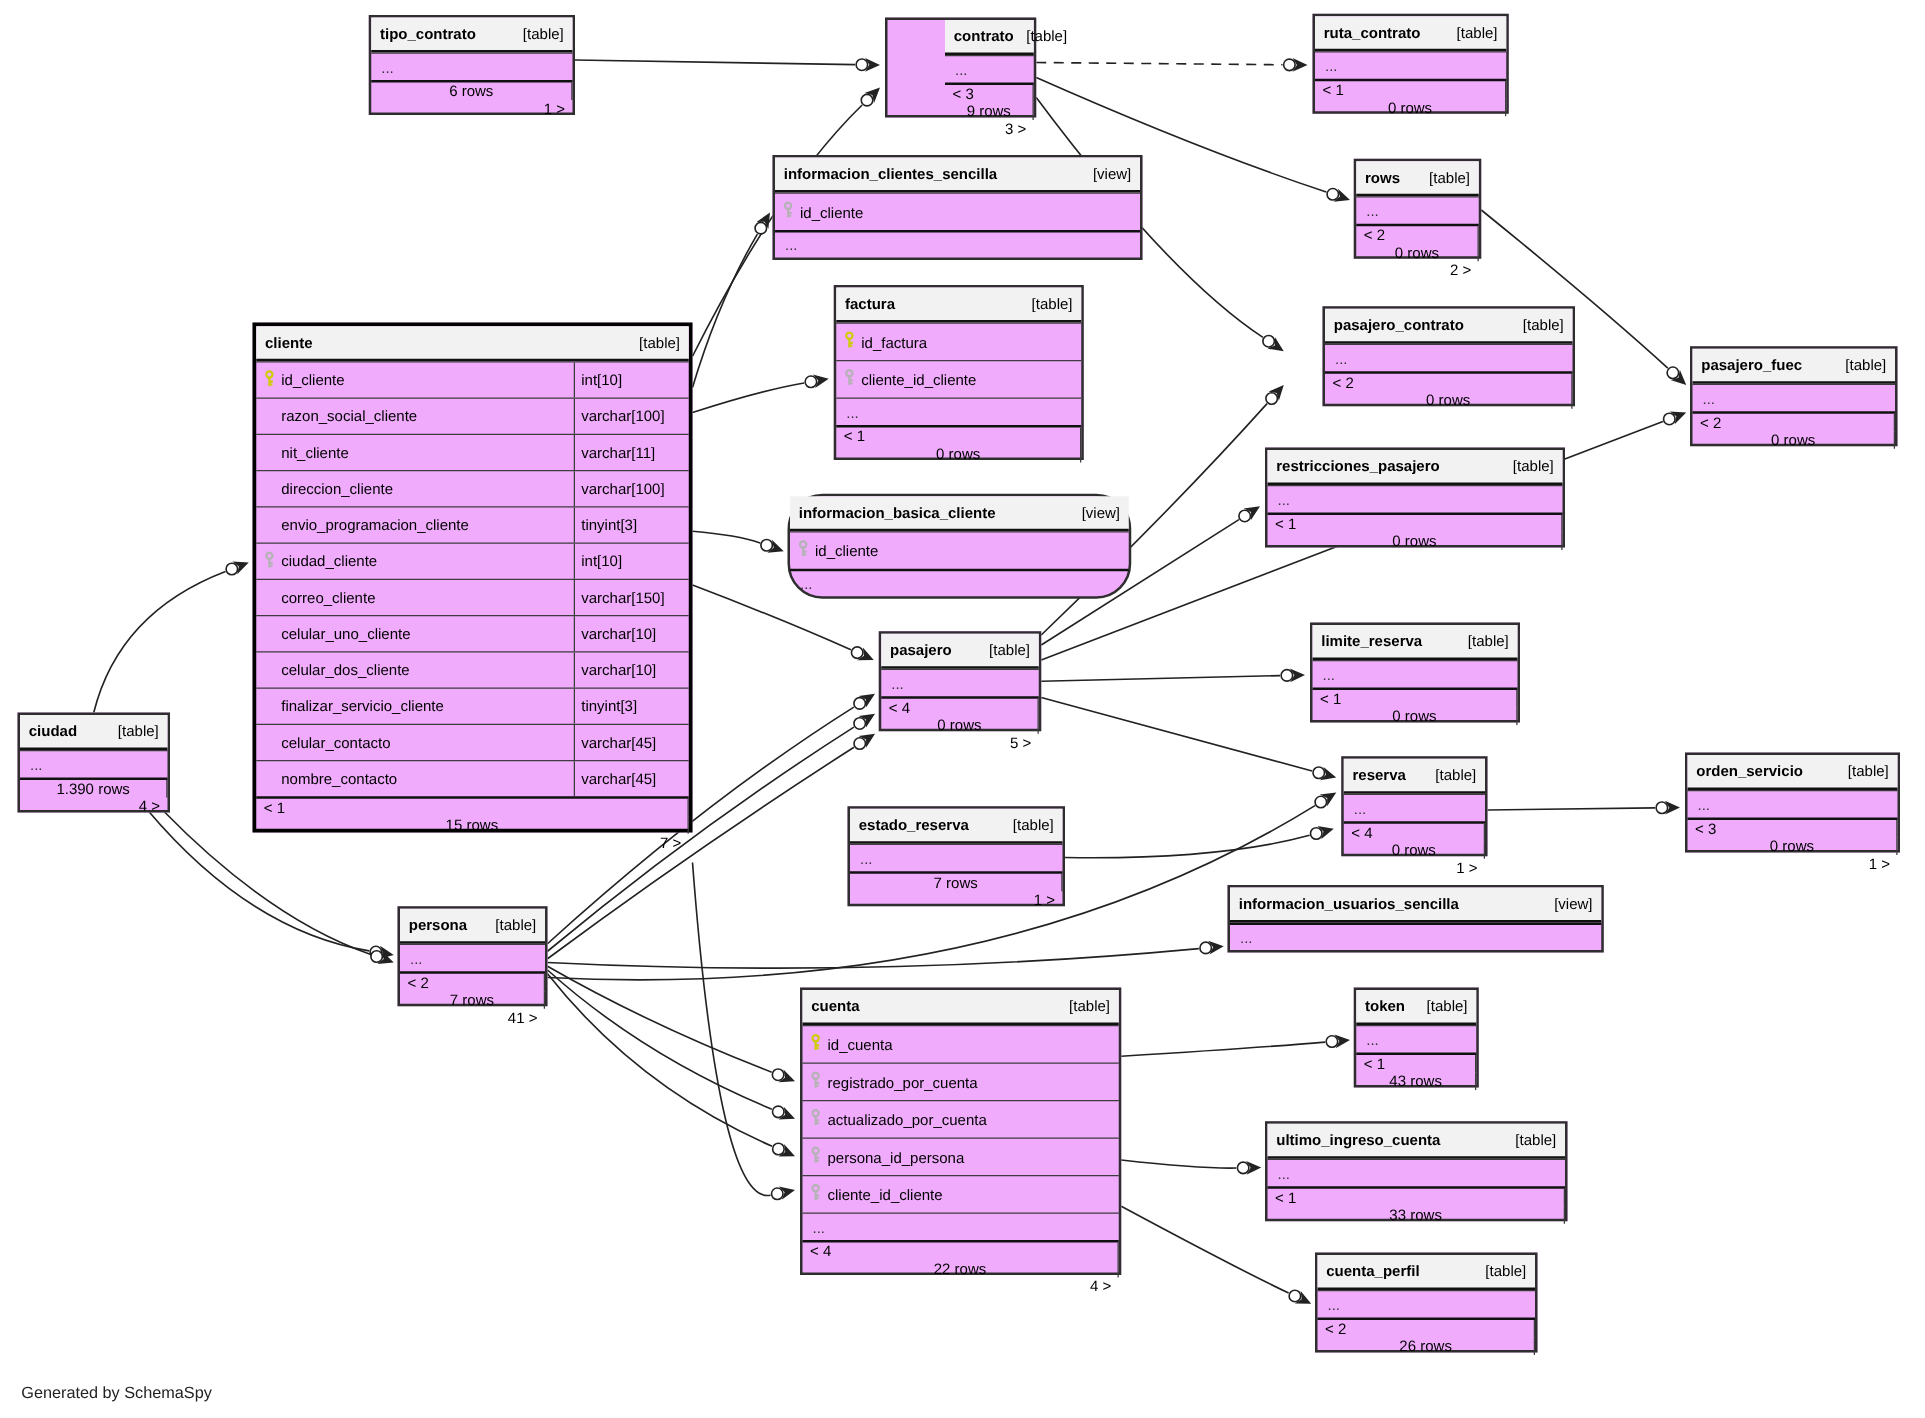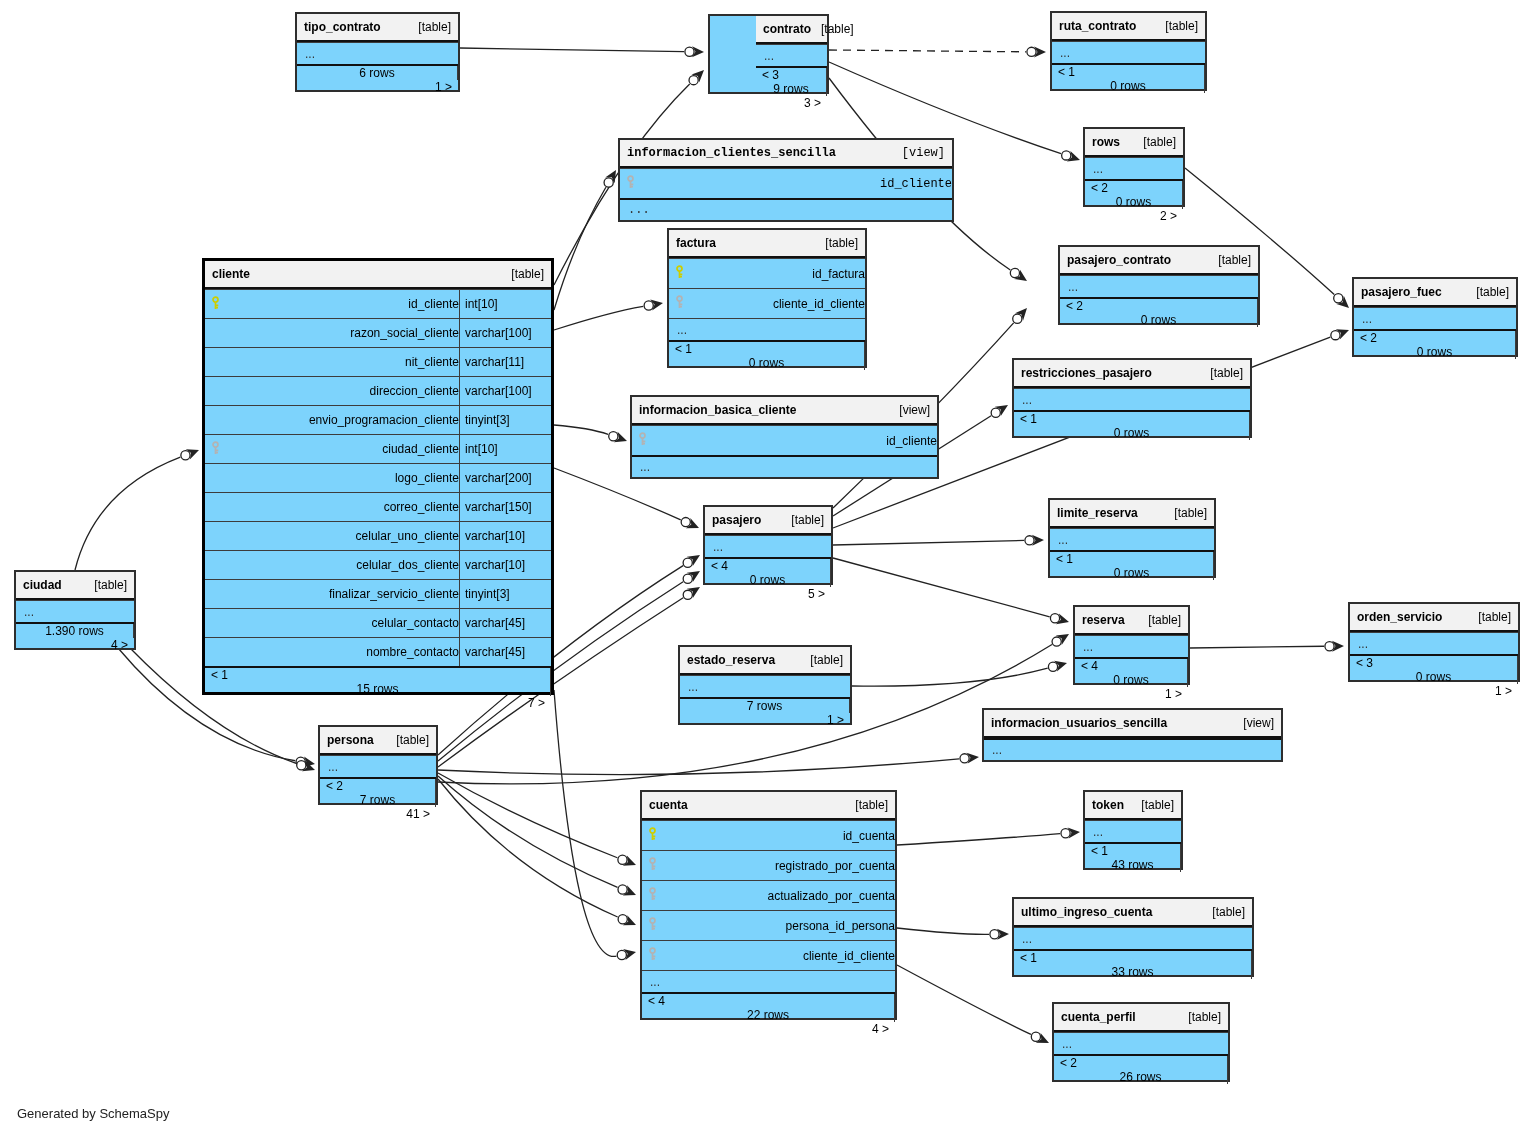--- a/index.html
+++ b/index.html
@@ -1,19 +1,19 @@
 <!DOCTYPE html>
 <html><head>
 <meta charset="utf-8">
 <style>
   html,body{margin:0;padding:0;background:#ffffff;}
   #canvas{position:relative;width:1540px;height:1134px;background:#fff;overflow:hidden;
           font-family:"Liberation Sans","DejaVu Sans",sans-serif;font-size:12px;color:#000;}
   #edges{position:absolute;left:0;top:0;width:1540px;height:1134px;z-index:1;}
-  .tbl{position:absolute;z-index:2;background:#7dd3fc;border:2px solid #2e2e2e;box-sizing:border-box;text-align:right;}
+  .tbl{position:absolute;z-index:2;background:#f0abfc;border:2px solid #2e2e2e;box-sizing:border-box;}
   .tbl.emph{border:3px solid #000;}
   .hd{display:flex;justify-content:space-between;align-items:center;background:#f2f2f2;
       border-bottom:2px solid #111;padding:0 7px;height:28px;box-sizing:border-box;white-space:nowrap;}
   .nm{font-weight:bold;}
   .tag{margin-left:10px;}
   .row{display:flex;align-items:center;height:30px;box-sizing:border-box;border-top:1px solid #3c3c3c;white-space:nowrap;}
   .row:first-of-type{border-top:none;}
   .emph .row{height:29px;}
   .row.dots{height:22px;padding-left:8px;color:#333;}
   .row.dots.thick{border-top:2px solid #111;}
@@ -223,21 +223,21 @@
         <span class="nm">ruta_contrato</span>
         <span class="tag">[table]</span>
       </div>
       <div class="row dots">...</div>
       <div class="ft">
         <span class="fl">&lt; 1</span>
         <span class="fc">0 rows</span>
         <span class="fr"></span>
       </div>
     </div>
-    <div class="tbl" style="left: 618px; top: 138px; width: 336px; font-family: Liberation Mono, monospace;">
+    <div class="tbl" style="left: 618px; top: 124px; width: 296px;">
       <div class="hd">
         <span class="nm">informacion_clientes_sencilla</span>
         <span class="tag">[view]</span>
       </div>
       <div class="row">
         <span class="kcell">
           <span class="kicon"><svg width="13" height="14" viewBox="0 0 13 14">
               <circle cx="6.5" cy="3.6" r="2.5" fill="none" stroke="#b3b3b3" stroke-width="1.7"></circle>
               <path d="M6.5 6.1 V13 M6.5 9.3 H9.3 M6.5 11.6 H9" stroke="#b3b3b3" stroke-width="1.7" fill="none"></path>
             </svg></span>
@@ -317,21 +317,21 @@
         <span class="nm">restricciones_pasajero</span>
         <span class="tag">[table]</span>
       </div>
       <div class="row dots">...</div>
       <div class="ft">
         <span class="fl">&lt; 1</span>
         <span class="fc">0 rows</span>
         <span class="fr"></span>
       </div>
     </div>
-    <div class="tbl" style="left: 630px; top: 395px; width: 309px;">
+    <div class="tbl" style="left: 630px; top: 395px; width: 275px; border-radius: 28px;">
       <div class="hd">
         <span class="nm">informacion_basica_cliente</span>
         <span class="tag">[view]</span>
       </div>
       <div class="row">
         <span class="kcell">
           <span class="kicon"><svg width="13" height="14" viewBox="0 0 13 14">
               <circle cx="6.5" cy="3.6" r="2.5" fill="none" stroke="#b3b3b3" stroke-width="1.7"></circle>
               <path d="M6.5 6.1 V13 M6.5 9.3 H9.3 M6.5 11.6 H9" stroke="#b3b3b3" stroke-width="1.7" fill="none"></path>
             </svg></span>
@@ -377,25 +377,20 @@
       </div>
       <div class="row">
         <span class="kcell">
           <span class="kicon"><svg width="13" height="14" viewBox="0 0 13 14">
               <circle cx="6.5" cy="3.6" r="2.5" fill="none" stroke="#b3b3b3" stroke-width="1.7"></circle>
               <path d="M6.5 6.1 V13 M6.5 9.3 H9.3 M6.5 11.6 H9" stroke="#b3b3b3" stroke-width="1.7" fill="none"></path>
             </svg></span>
         </span>
         <span class="cname">ciudad_cliente</span>
         <span class="ctype">int[10]</span>
-      </div>
-      <div class="row">
-        <span class="kcell"></span>
-        <span class="cname">logo_cliente</span>
-        <span class="ctype">varchar[200]</span>
       </div>
       <div class="row">
         <span class="kcell"></span>
         <span class="cname">correo_cliente</span>
         <span class="ctype">varchar[150]</span>
       </div>
       <div class="row">
         <span class="kcell"></span>
         <span class="cname">celular_uno_cliente</span>
         <span class="ctype">varchar[10]</span>

